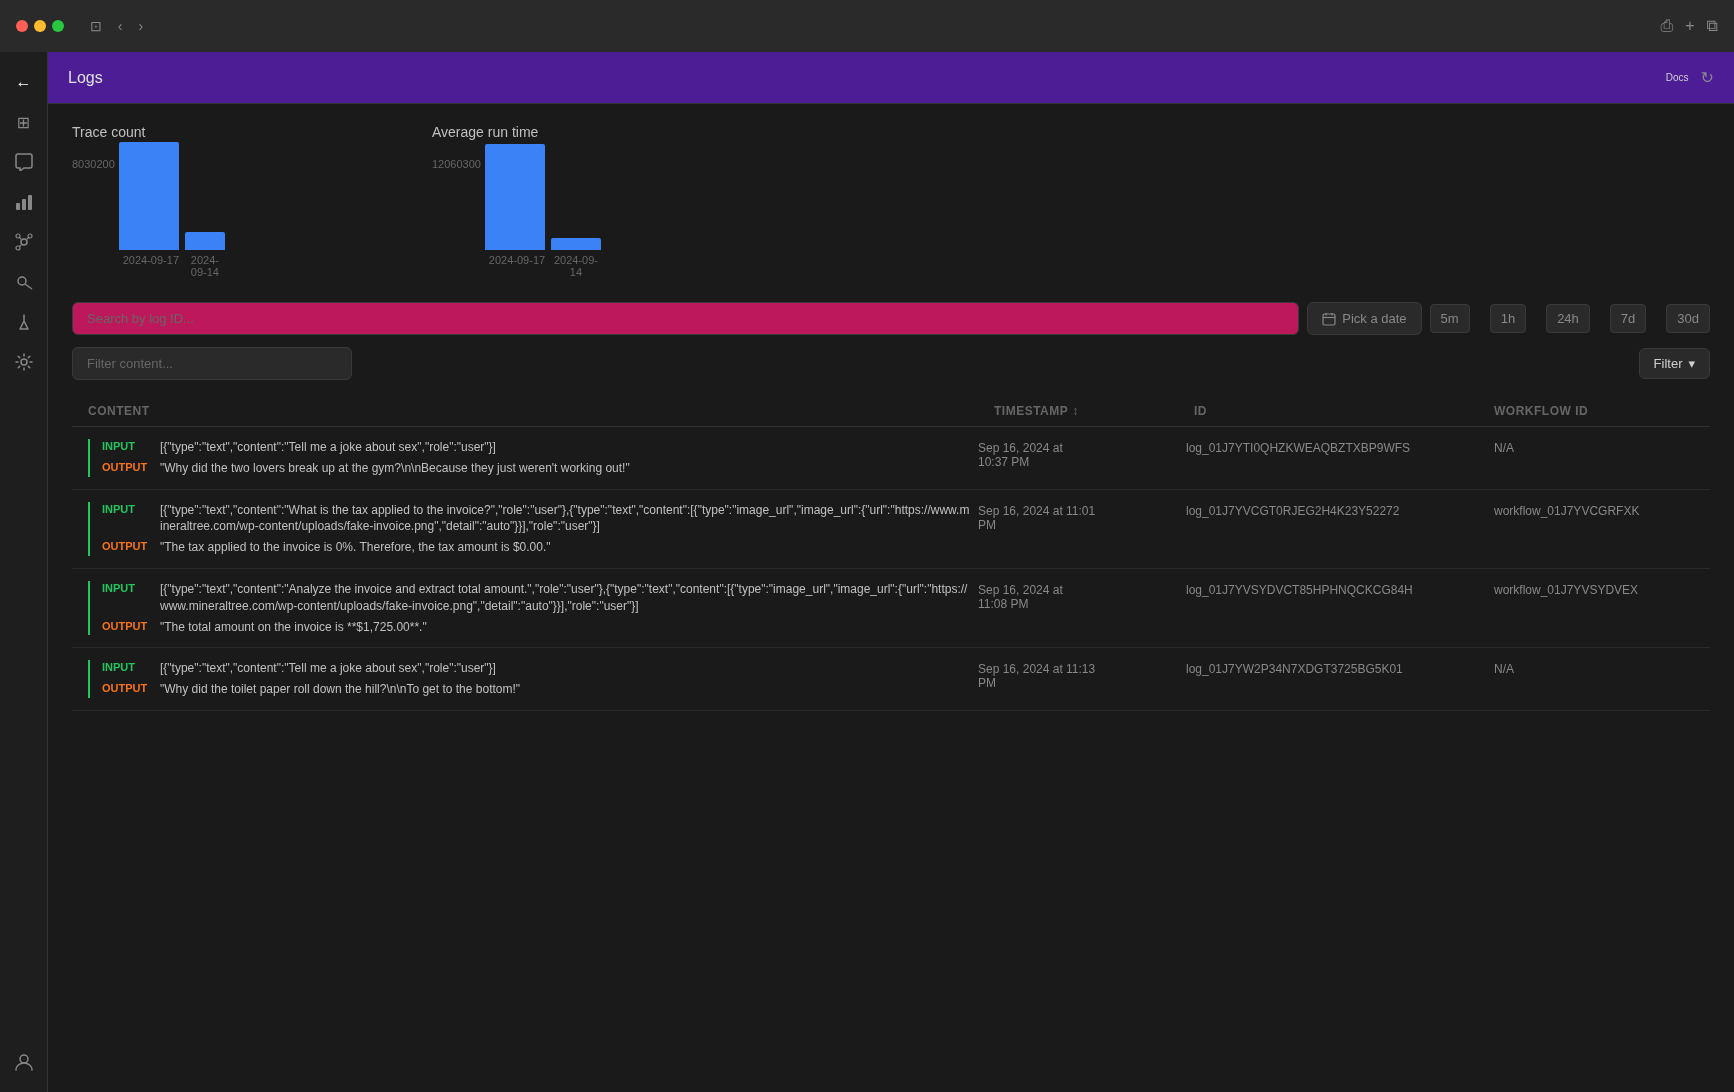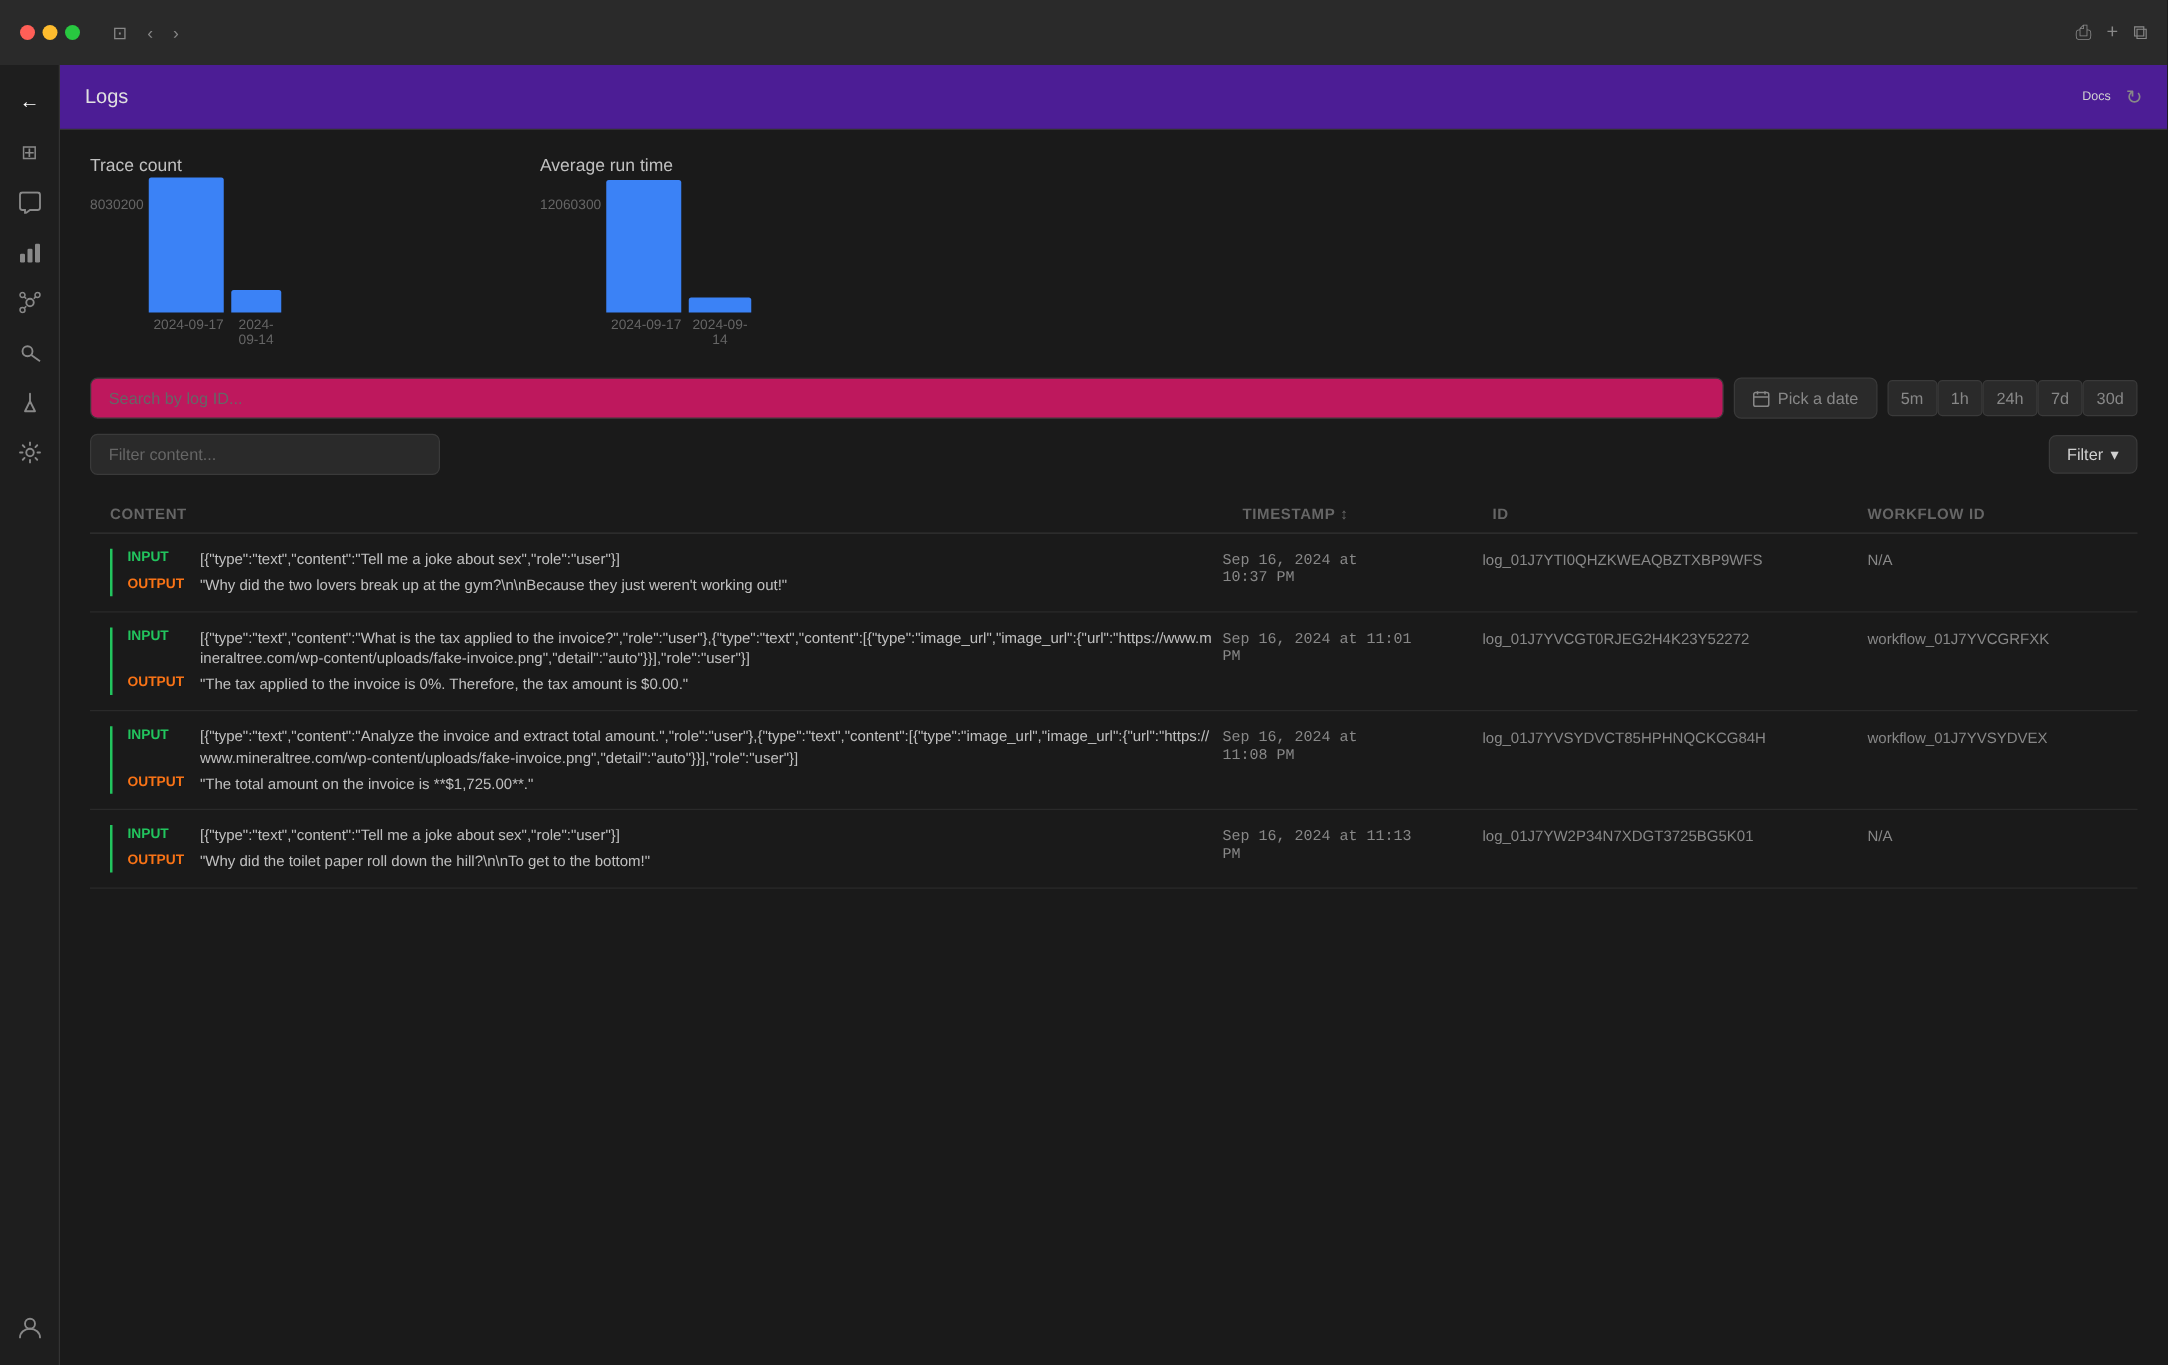--- a/index.html
+++ b/index.html
@@ -219,21 +219,21 @@
       color: #888;
       font-size: 13px;
       cursor: pointer;
       display: flex;
       align-items: center;
       gap: 6px;
       white-space: nowrap;
     }
     .time-buttons {
       display: flex;
-      gap: 0;
+      gap: 20px;
     }
     .time-btn {
       background: #2a2a2a;
       border: 1px solid #3a3a3a;
       border-radius: 4px;
       padding: 6px 10px;
       color: #888;
       font-size: 13px;
       cursor: pointer;
     }
@@ -328,21 +328,20 @@
     .log-left-bar {
       border-left: 2px solid #22c55e;
       padding-left: 12px;
     }
 
     .log-timestamp {
       font-size: 12px;
       color: #888;
       align-self: flex-start;
       padding-top: 2px;
-      font-family: Liberation Mono, monospace;
     }
     .log-id {
       font-size: 12px;
       color: #888;
       align-self: flex-start;
       padding-top: 2px;
       word-break: break-all;
     }
     .log-workflow {
       font-size: 12px;

